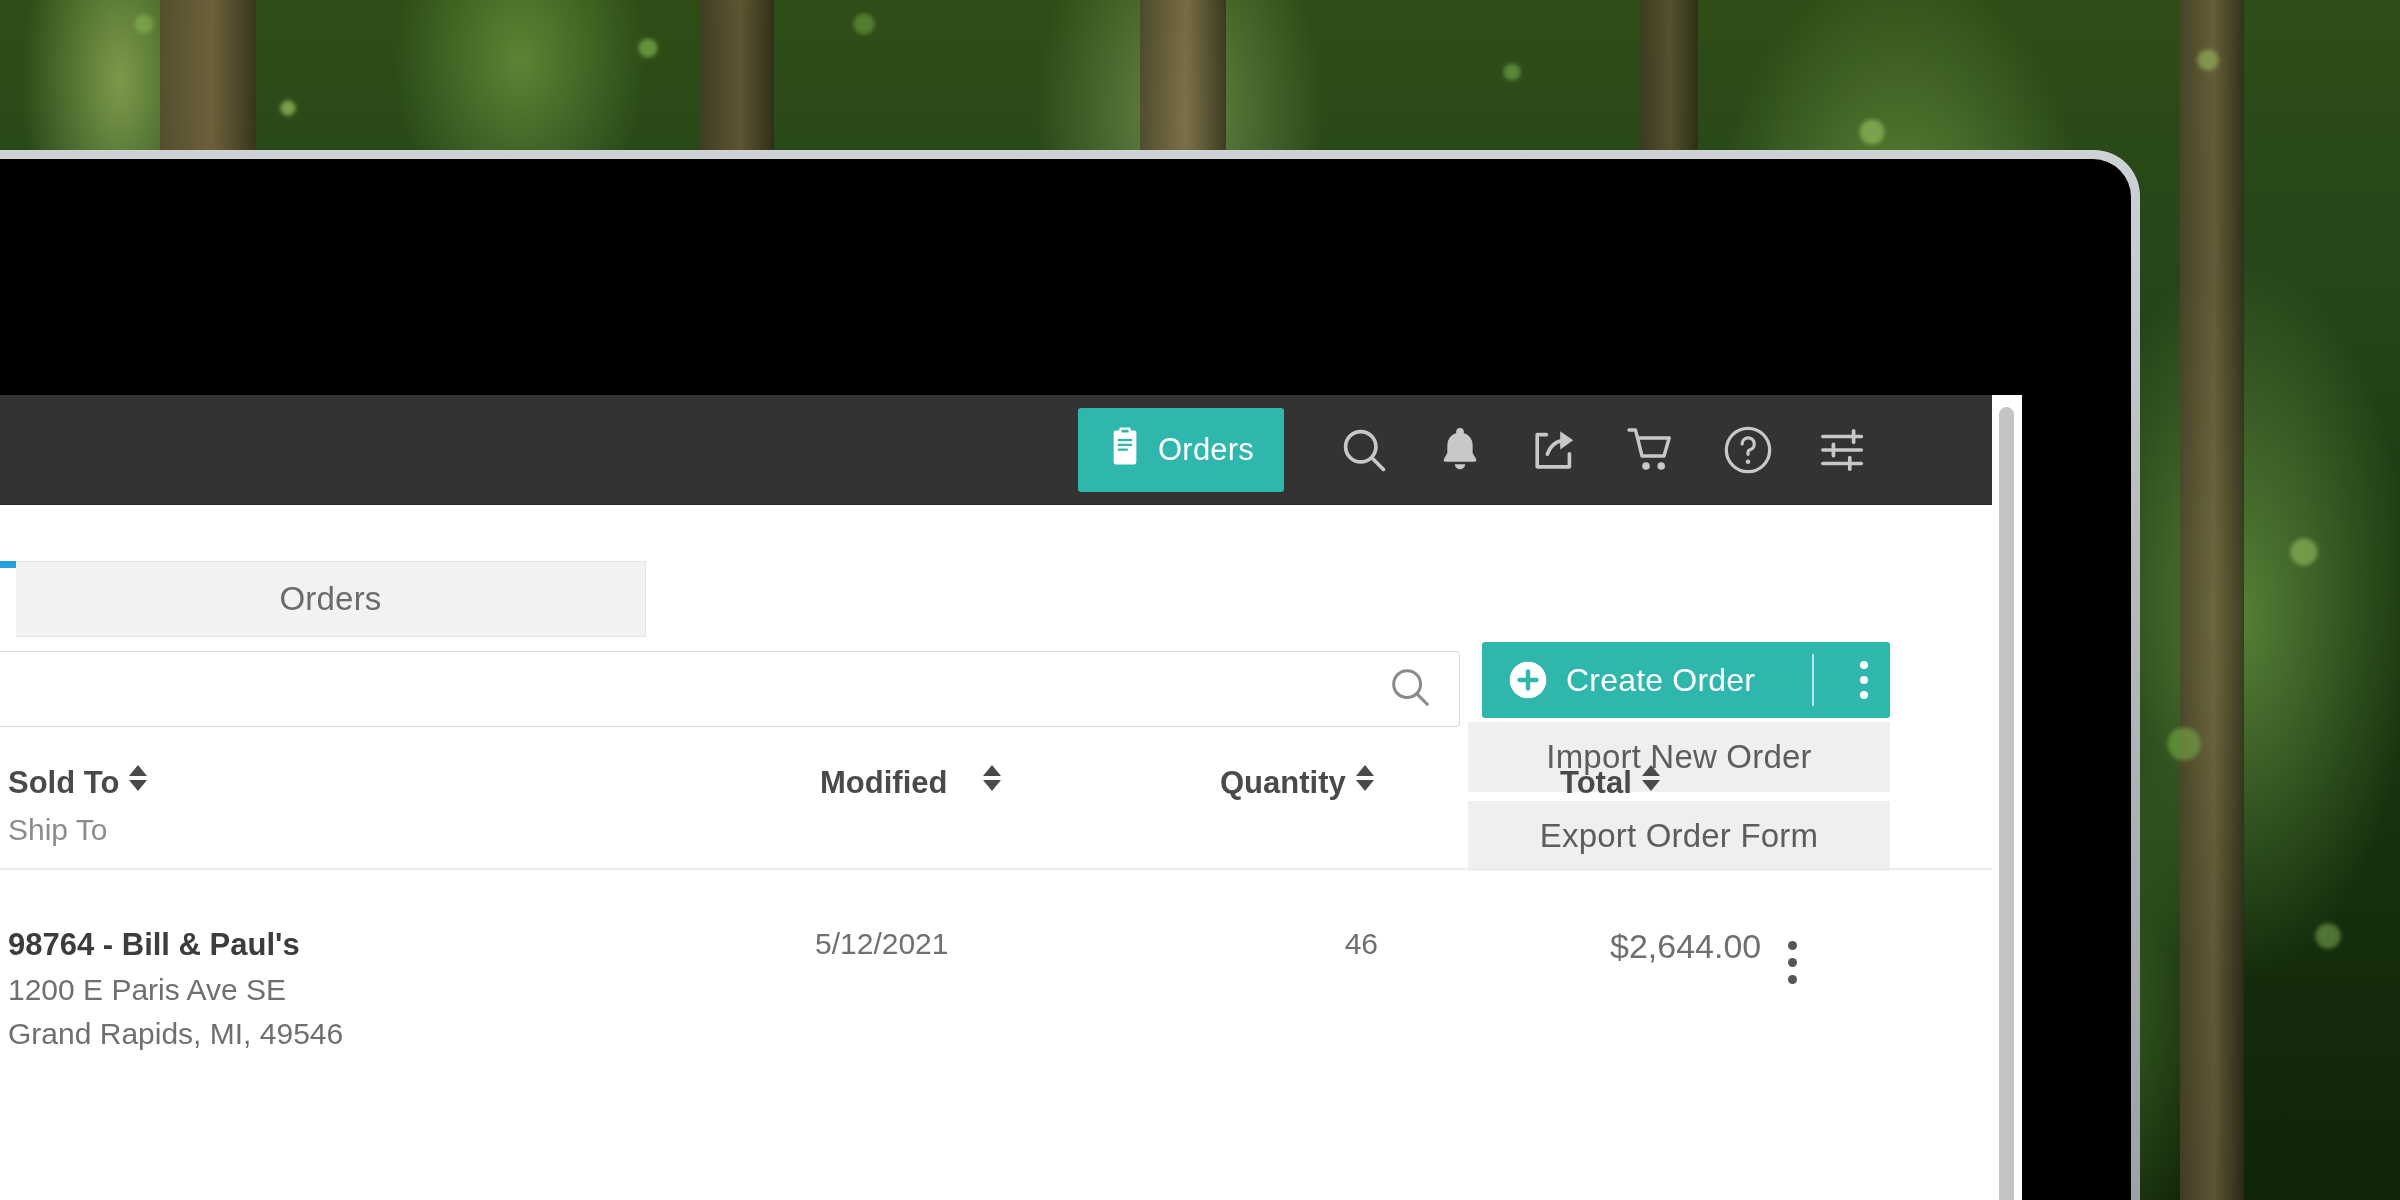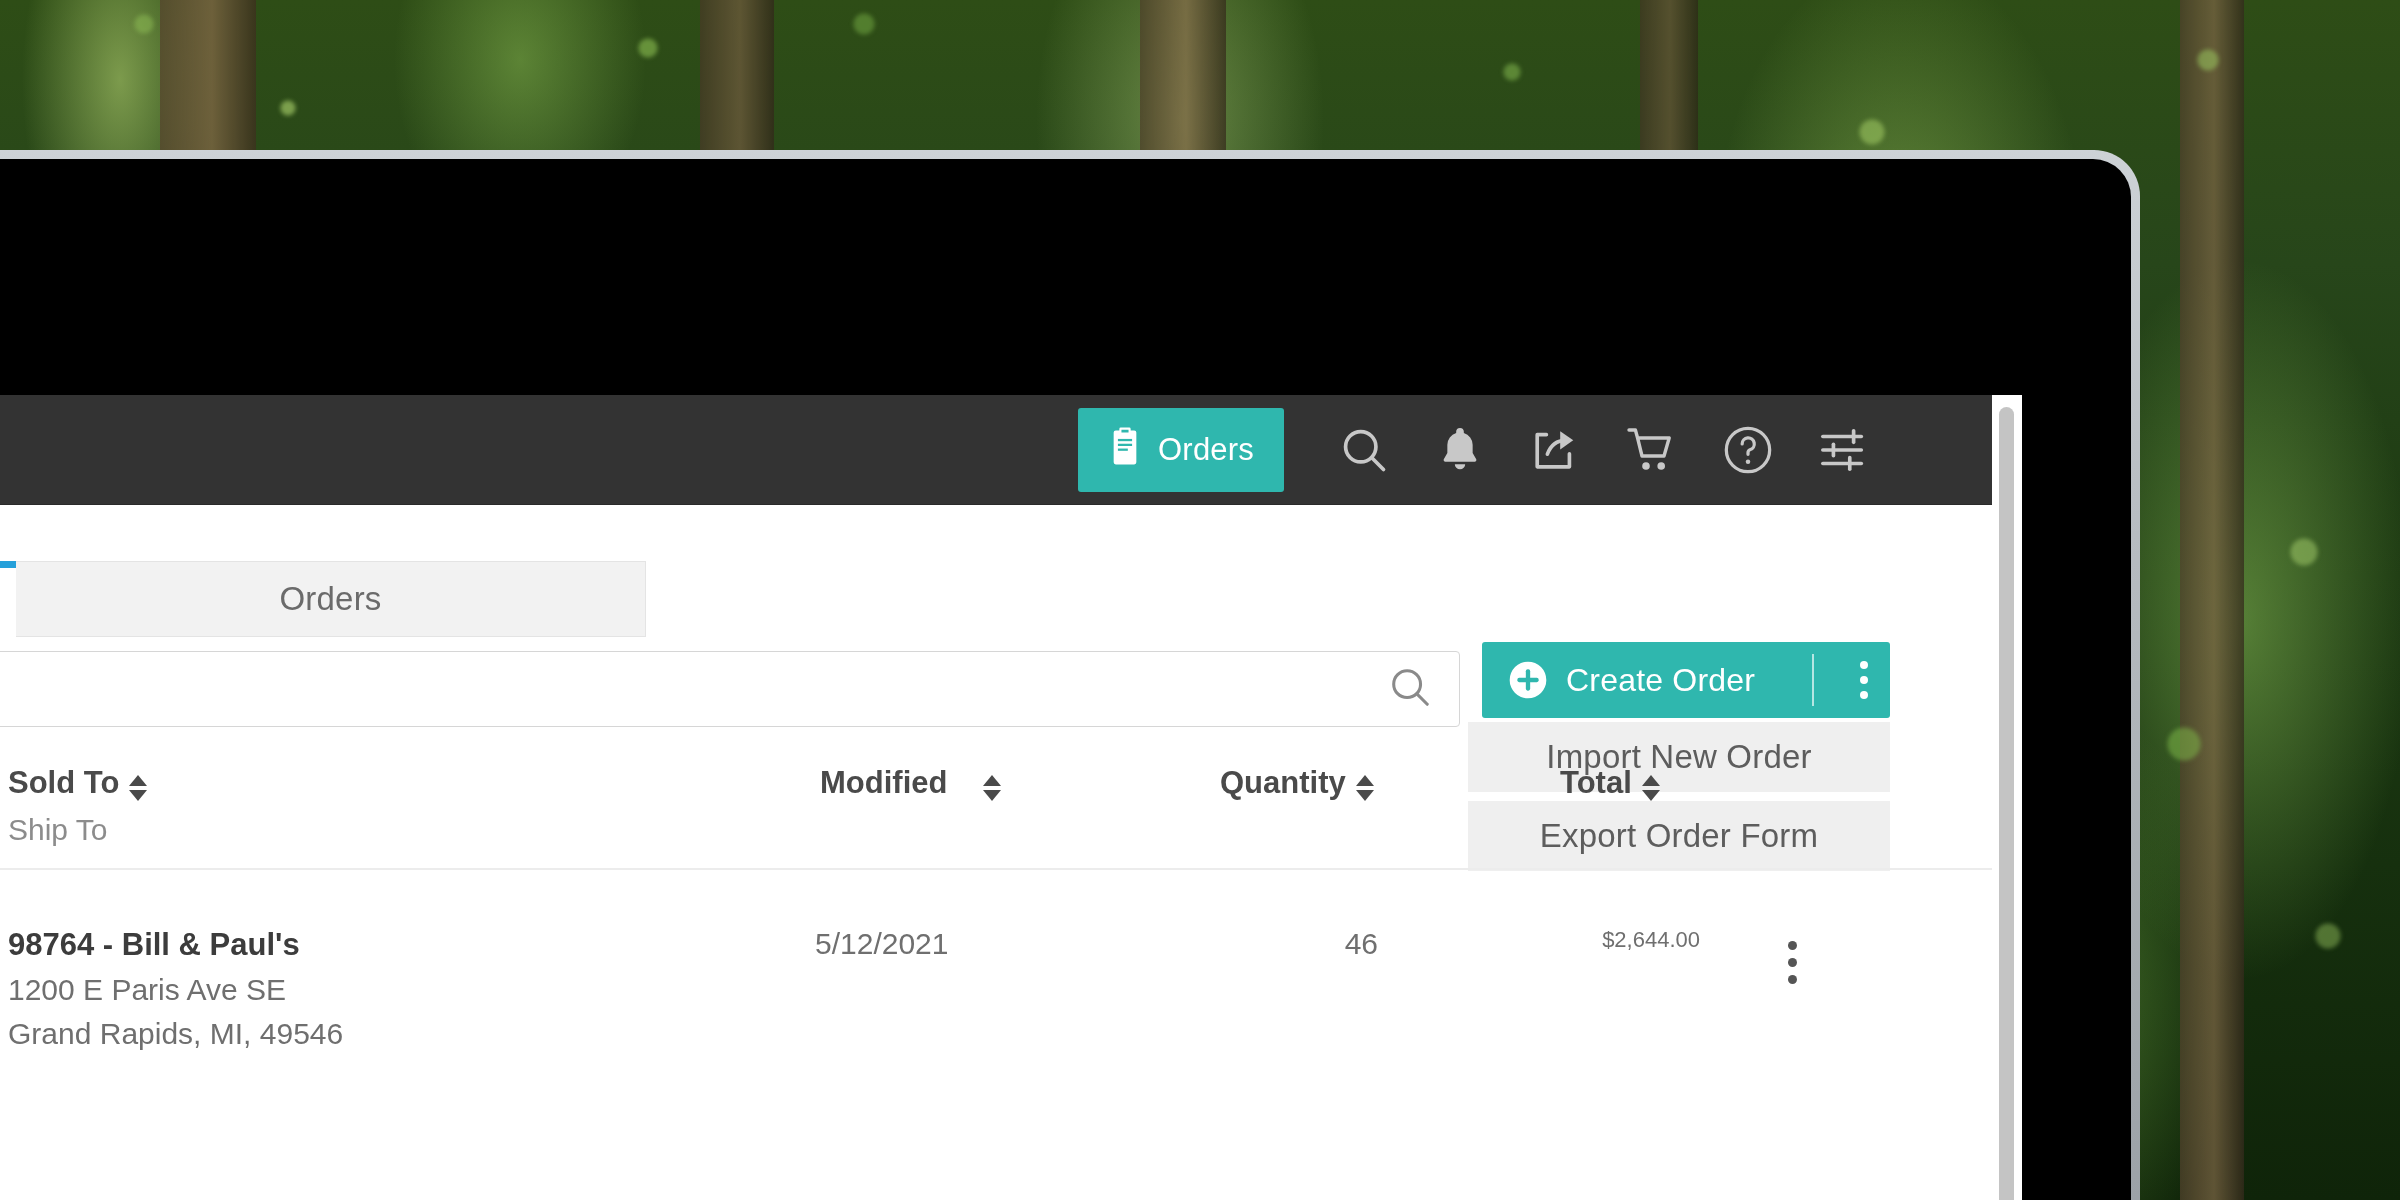--- a/index.html
+++ b/index.html
@@ -208,21 +208,21 @@
   #table{
     position:absolute; left:0; top:350px; width:100%;
   }
   #thead{
     position:relative; height:125px;
     border-bottom:2px solid #ececec;
   }
   .th{
     position:absolute; top:20px;
     font-size:31px; font-weight:bold; color:#4a4a4a;
-    display:flex; align-items:flex-end; gap:10px;
+    display:flex; align-items:flex-start; gap:10px;
   }
   .th-sub{
     position:absolute; top:68px;
     font-size:30px; color:#8c8c8c;
   }
   .sortarrows{ display:inline-flex; flex-direction:column; gap:4px; }
   .sortarrows .up,.sortarrows .dn{
     width:0;height:0;border-left:9px solid transparent;border-right:9px solid transparent;
   }
   .sortarrows .up{ border-bottom:11px solid #4a4a4a; }
@@ -238,21 +238,21 @@
   }
   .cell{ position:absolute;margin-top:27px; }
   .r-name{
     left:48px; top:30px;
     font-size:31px; font-weight:bold; color:#3c3c3c;
   }
   .r-addr1{ left:48px; top:76px; font-size:30px; color:#6f6f6f; }
   .r-addr2{ left:48px; top:120px; font-size:30px; color:#6f6f6f; }
   .r-modified{ left:855px; top:30px; font-size:30px; color:#6f6f6f; }
   .r-qty{ left:1358px; top:30px; font-size:30px; color:#6f6f6f; text-align:right; width:60px; }
-  .r-total{ left:1560px; top:30px; font-size:22px; color:#6f6f6f; text-align:right; width:180px; }
+  .r-total{ left:1650px; top:30px; font-size:34px; color:#6f6f6f; width:180px; }
   .r-kebab{
     left:1828px; top:44px;
     display:flex; flex-direction:column; gap:8px; align-items:center;
     cursor:pointer;
   }
   .r-kebab i{ width:9px;height:9px;border-radius:50%;background:#555; display:block; }
 
   
   #scrollbar-track{
     position:absolute; right:0; top:0; width:30px; height:855px;

